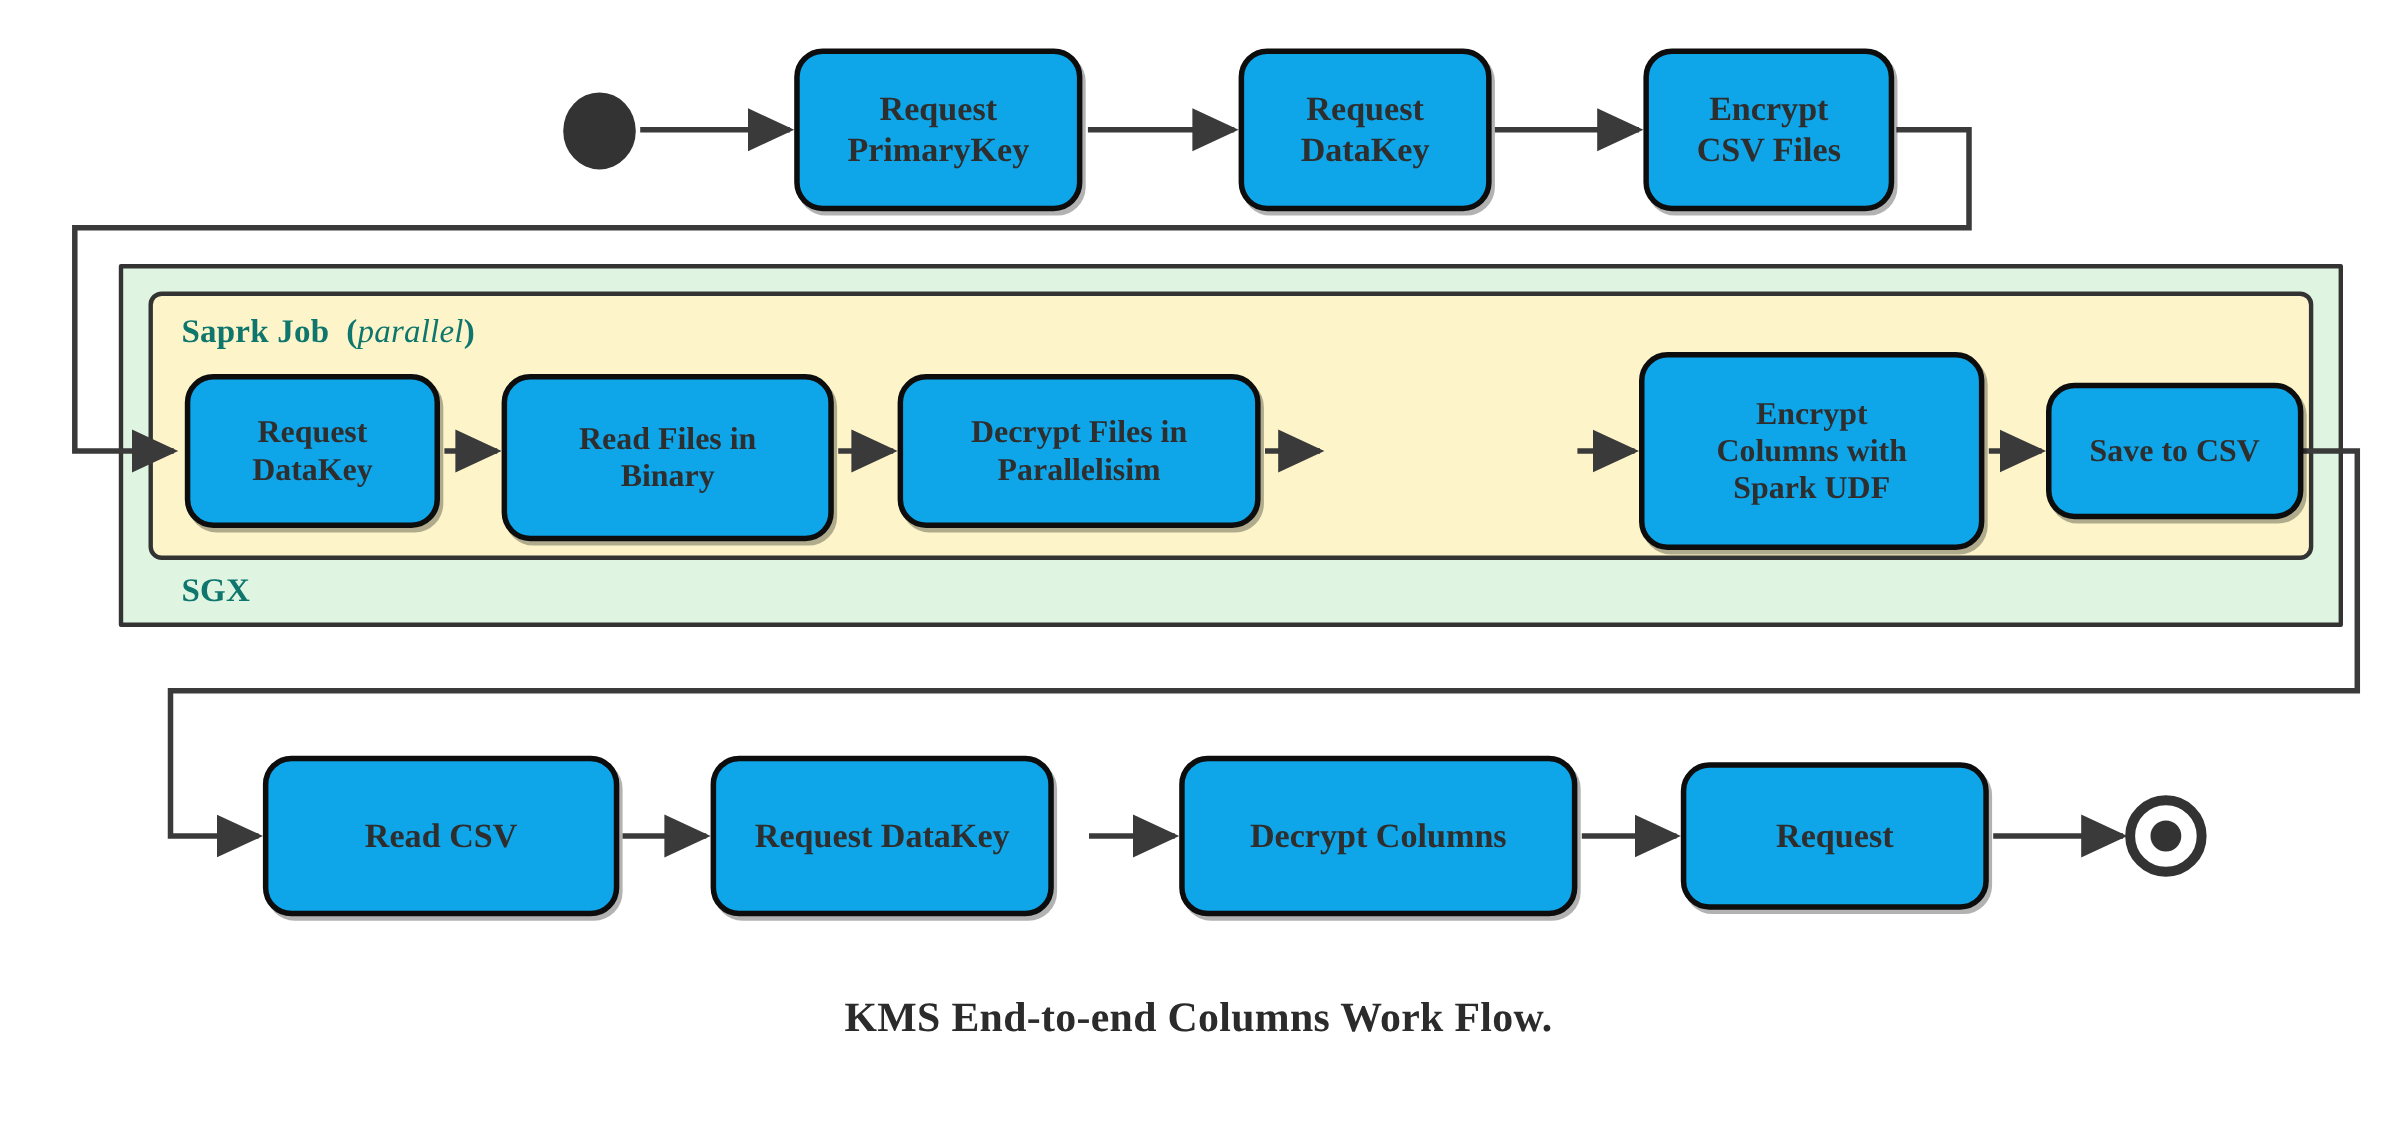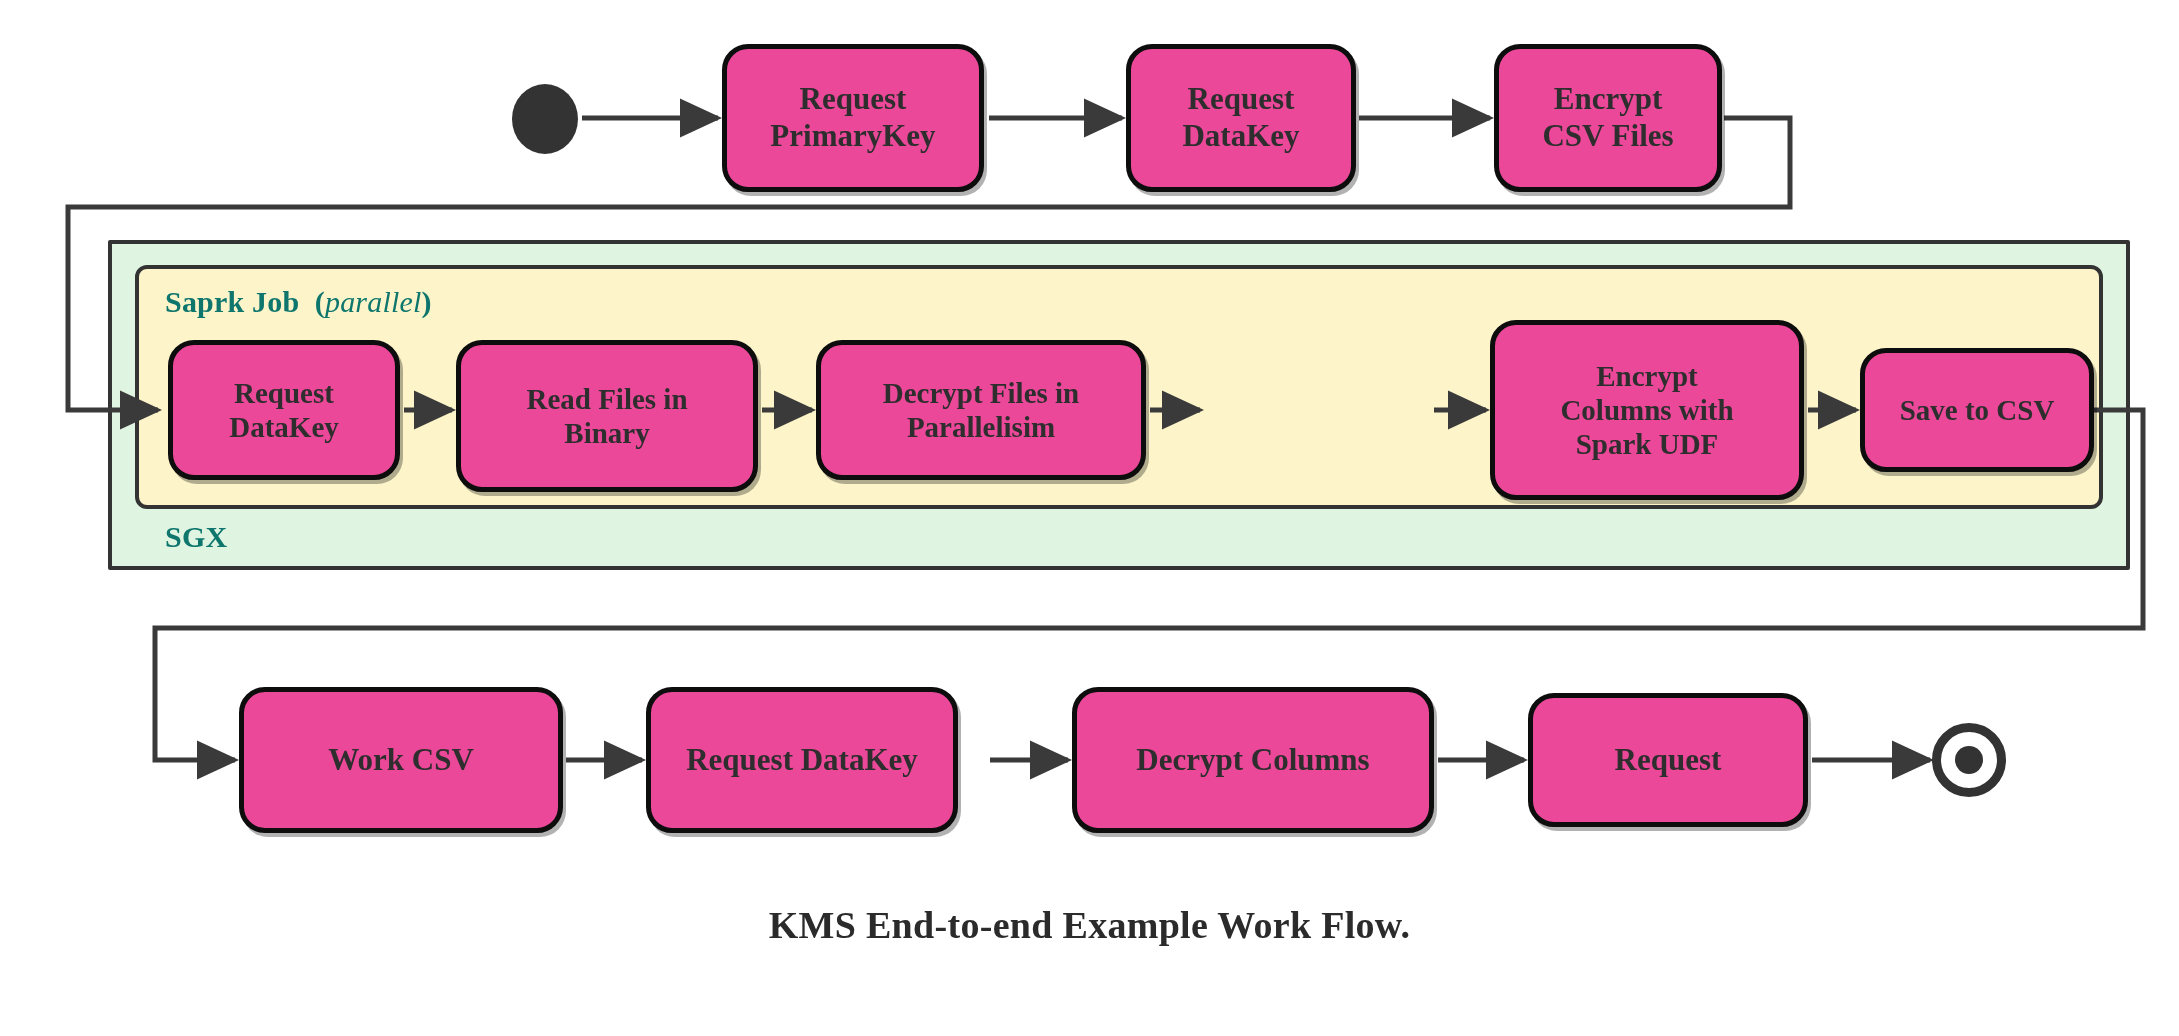--- a/index.html
+++ b/index.html
@@ -49,21 +49,21 @@
     font-weight: bold;
     font-style: normal;
   }
   .container-label .ital {
     font-style: italic;
     font-weight: normal;
   }
   .node {
     position: absolute;
     box-sizing: border-box;
-    background: #ec4899;
+    background: #0ea5e9;
     border: 5px solid #0d0d0d;
     border-radius: 26px;
     display: flex;
     align-items: center;
     justify-content: center;
     text-align: center;
     font-weight: bold;
     color: #2e2e2e;
     line-height: 1.18;
     padding: 2px 8px;
@@ -205,21 +205,21 @@
   </div>
 
   <div class="node" style="left:1860px; top:348px; width:234px; height:124px; font-size:29px;">
     <span>
       <span>Save to CSV</span>
     </span>
   </div>
 
   <div class="node" style="left:239px; top:687px; width:324px; height:146px; font-size:31px;">
     <span>
-      <span>Work CSV</span>
+      <span>Read CSV</span>
     </span>
   </div>
 
   <div class="node" style="left:646px; top:687px; width:312px; height:146px; font-size:31px;">
     <span>
       <span>Request DataKey</span>
     </span>
   </div>
 
   <div class="node" style="left:1072px; top:687px; width:362px; height:146px; font-size:31px;">
@@ -231,15 +231,15 @@
   <div class="node" style="left:1528px; top:693px; width:280px; height:134px; font-size:31px;">
     <span>
       <span>Request</span>
     </span>
   </div>
 
   <div class="end-node" style="left:1932px; top:723px; width:74px; height:74px;">
     <div class="inner-dot"></div>
   </div>
 
-  <div id="caption" style="top:903px; font-size:38px;">KMS End-to-end Example Work Flow.</div>
+  <div id="caption" style="top:903px; font-size:38px;">KMS End-to-end Columns Work Flow.</div>
 
 </div>
 
 </body></html>

